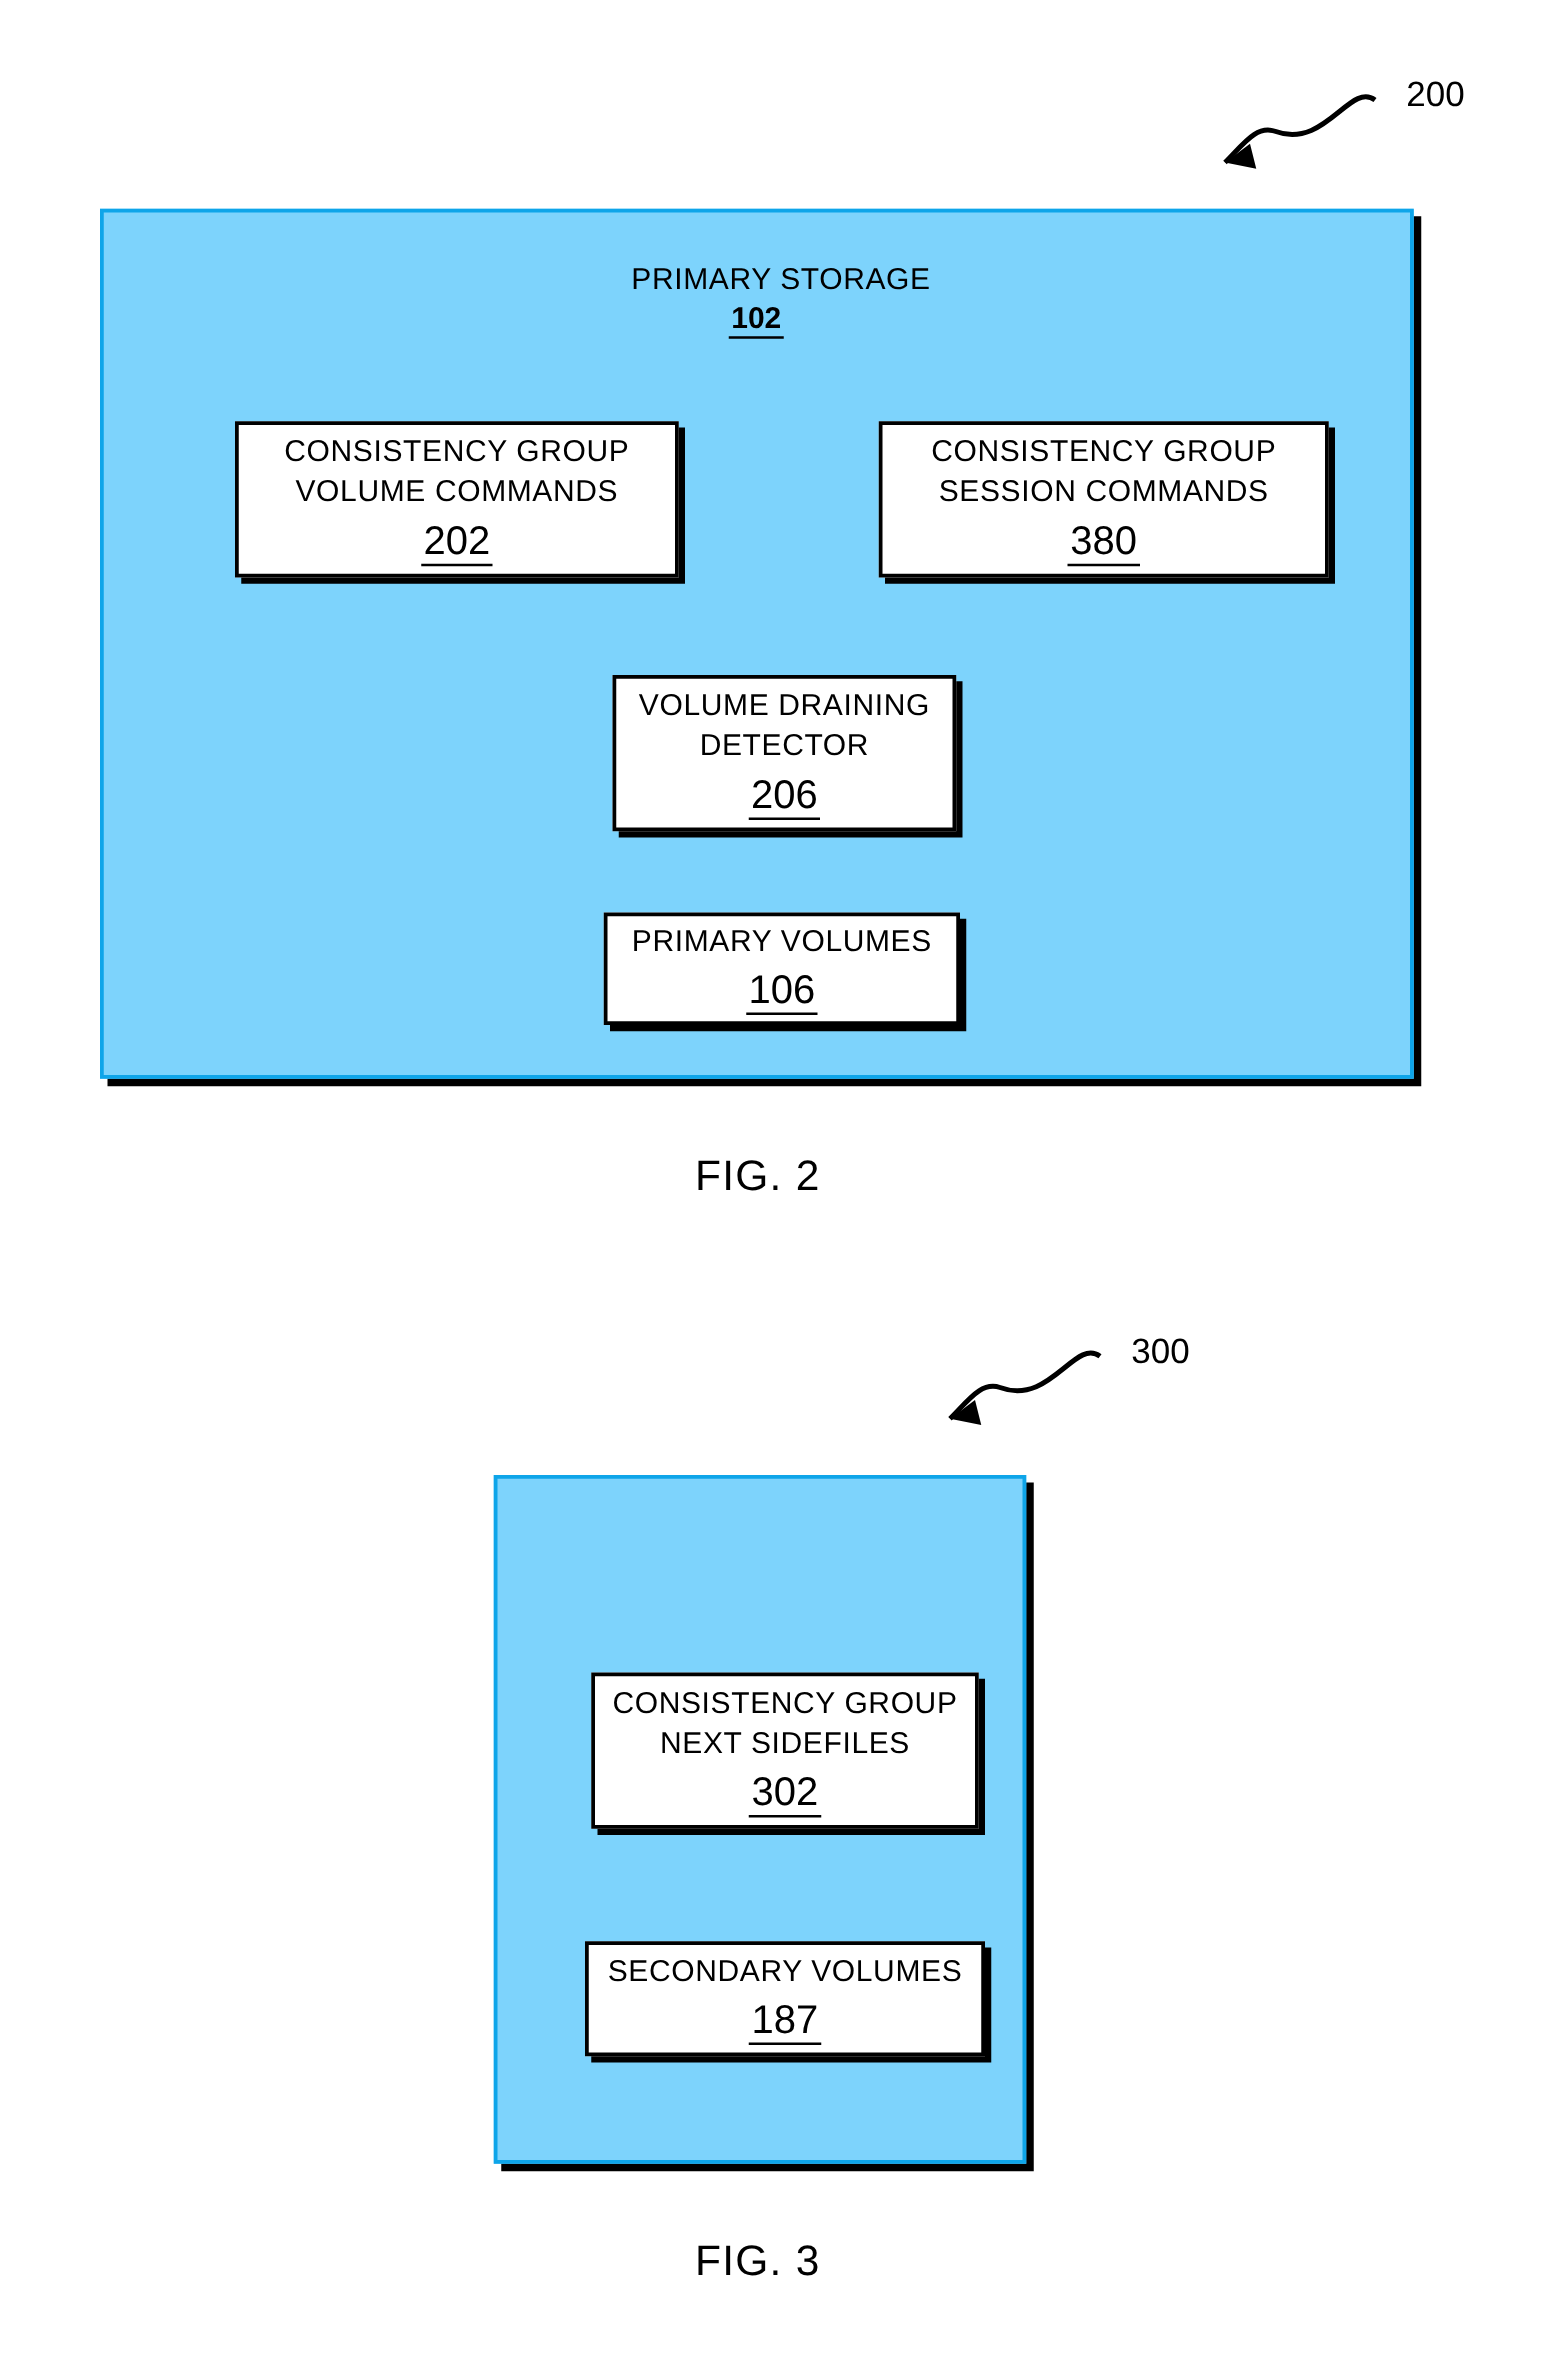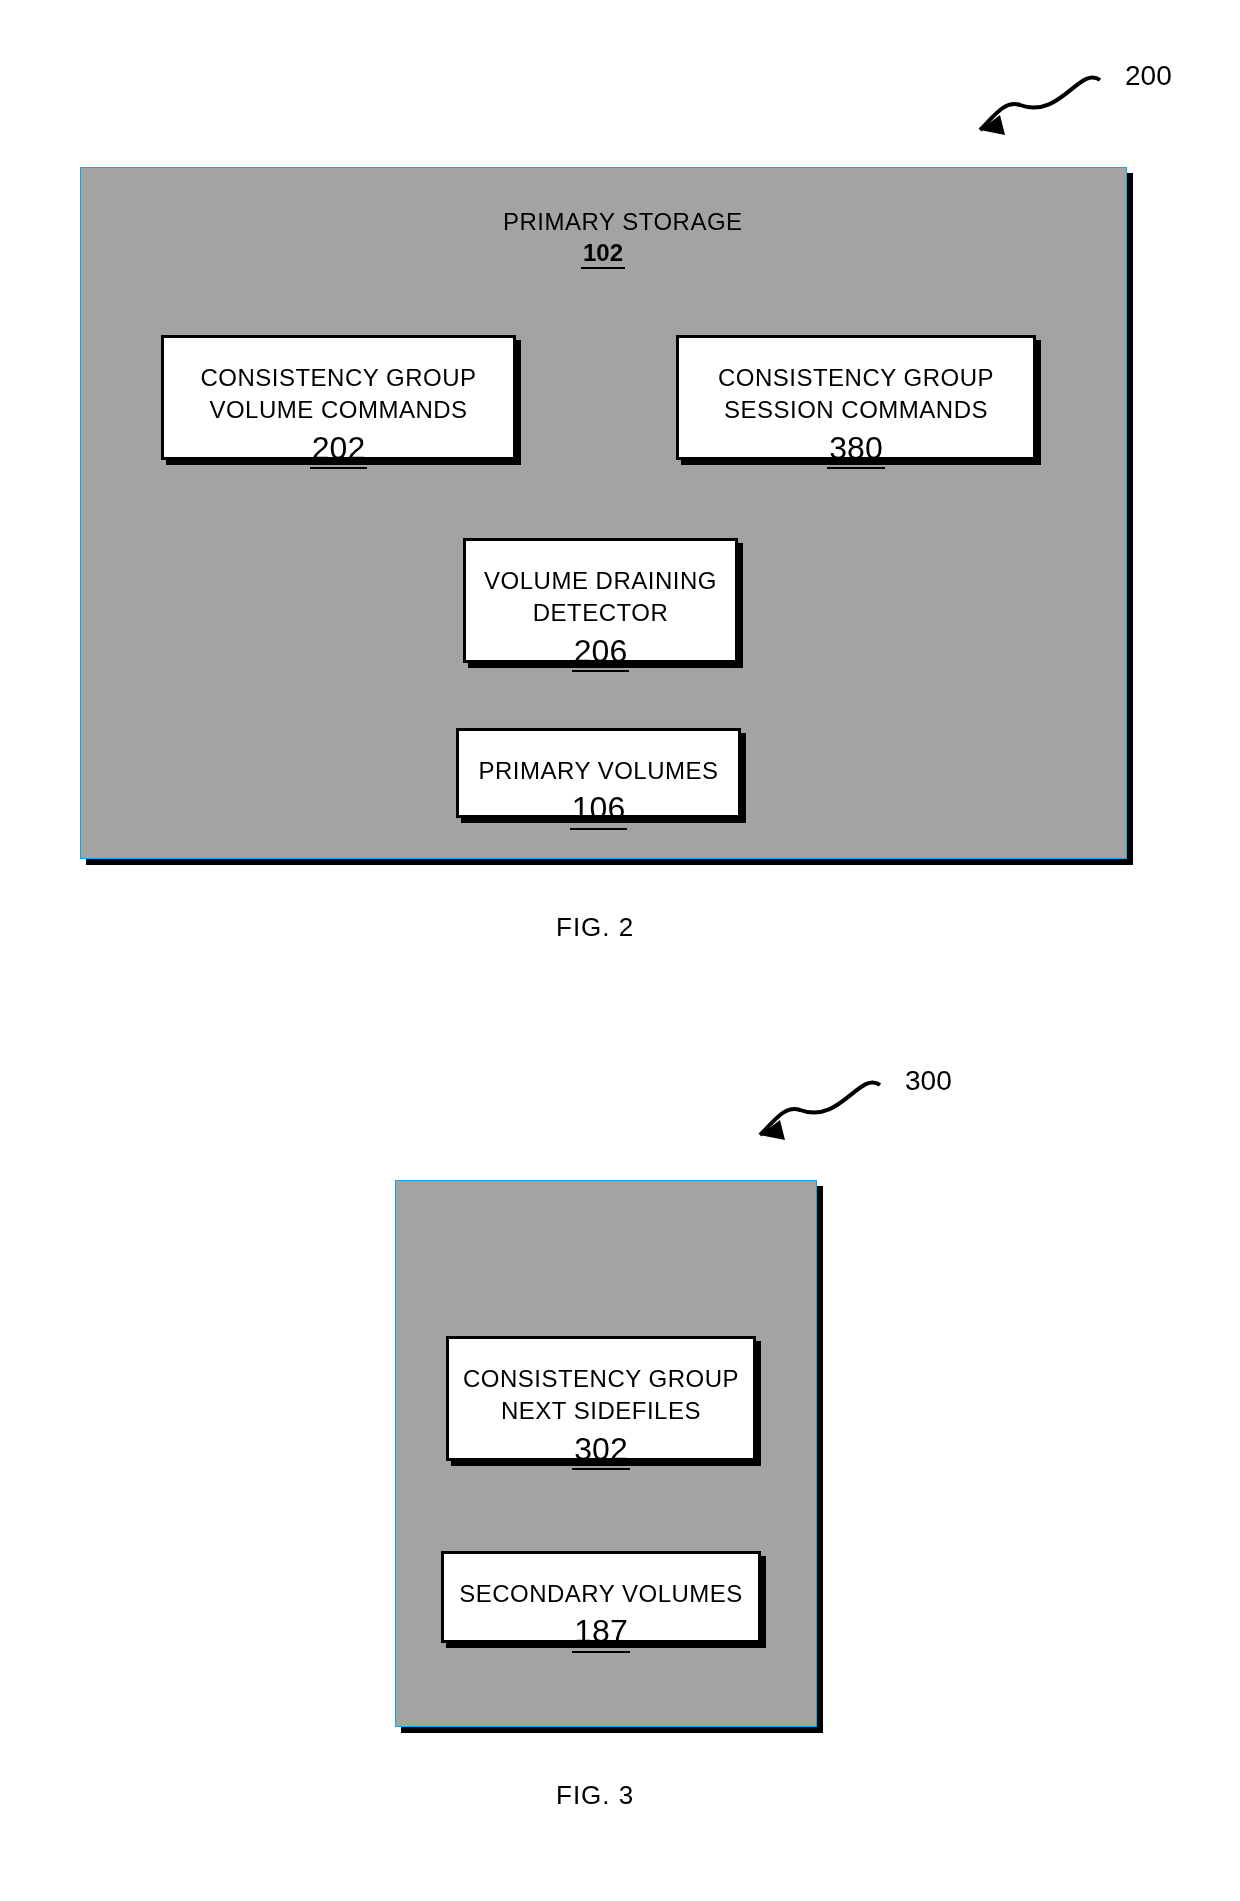--- a/index.html
+++ b/index.html
@@ -11,36 +11,37 @@
     height: 1901px;
     position: relative;
   }
   .canvas {
     position: relative;
     width: 1240px;
     height: 1901px;
   }
   .outer-box {
     position: absolute;
-    background: #a3a3a3;
-    border: 1px solid #0ea5e9;
+    background: #7dd3fc;
+    border: 3px solid #0ea5e9;
     box-shadow: 6px 6px 0 #000;
   }
   .inner-box {
     position: absolute;
     background: #fff;
     border: 3px solid #000;
     box-shadow: 5px 5px 0 #000;
     text-align: center;
     display: flex;
     flex-direction: column;
-    justify-content: space-between;
+    justify-content: center;
     align-items: center;
     padding: 24px 10px;
     box-sizing: border-box;
+    margin-left: 25px;
   }
   .box-title {
     font-size: 24px;
     letter-spacing: 0.5px;
     line-height: 1.35;
     white-space: pre-line;
   }
   .box-num {
     font-size: 32px;
     border-bottom: 2.5px solid #000;
@@ -63,22 +64,23 @@
     font-size: 24px;
     border-bottom: 2.5px solid #000;
     display: inline-block;
     padding: 0 2px 1px;
     margin-top: 4px;
     line-height: 1.1;
     font-weight: bold;
   }
   .caption {
     position: absolute;
-    font-size: 26px;
+    font-size: 34px;
     letter-spacing: 1px;
+    margin-top: 10px;
   }
   .ref-label {
     position: absolute;
     font-size: 28px;
   }
   .arrow-svg {
     position: absolute;
   }
 </style>
 </head>

